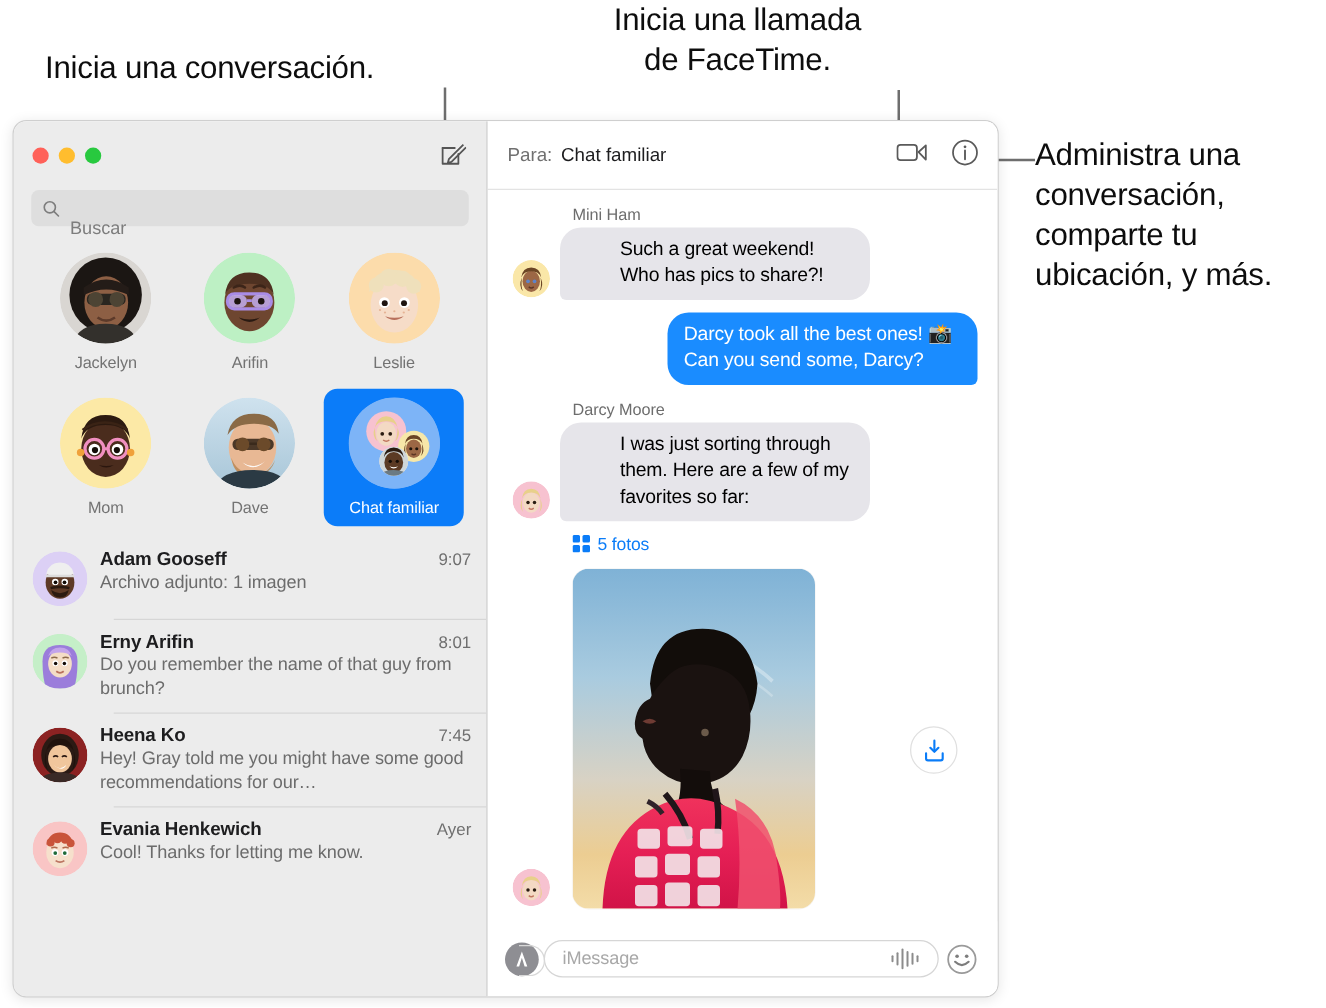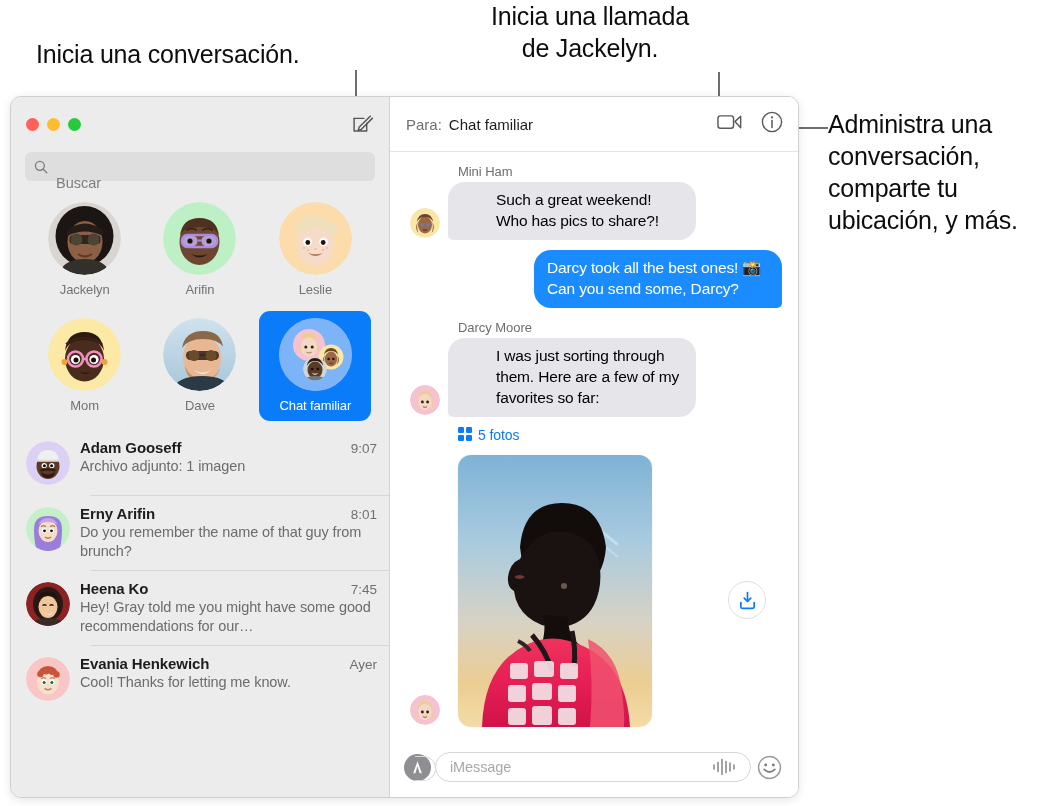--- a/index.html
+++ b/index.html
@@ -300,21 +300,21 @@
     width: 12px; height: 14px;
     background: #1a8cff;
     border-bottom-left-radius: 12px;
     z-index: -1;
   }
 
   
   #attachment-block { margin-top: 10px; }
   #photos-count-row {
     display: flex;
-    align-items: flex-start;
+    align-items: center;
     gap: 6px;
     margin-left: 58px;
     margin-bottom: 12px;
   }
   #photos-count-label {
     color: #0a7cf8;
     font-size: 14px;
     font-weight: 500;
     letter-spacing: -0.1px;
   }
@@ -396,21 +396,21 @@
     display: flex; align-items: center; justify-content: center;
   }
 </style>
 </head>
 <body>
 
 <div class="callout" id="callout-start-conversation">Inicia una conversación.</div>
 
 <div class="callout" id="callout-facetime">
   <div>Inicia una llamada</div>
-  <div>de Jackelyn.</div>
+  <div>de FaceTime.</div>
 </div>
 
 <div class="callout" id="callout-manage">Administra una conversación, comparte tu ubicación, y más.</div>
 
 <div class="leader v" id="leader-compose-v"></div>
 <div class="leader v" id="leader-facetime-v"></div>
 <div class="leader h" id="leader-manage-h"></div>
 
 <div id="app-window">
 

